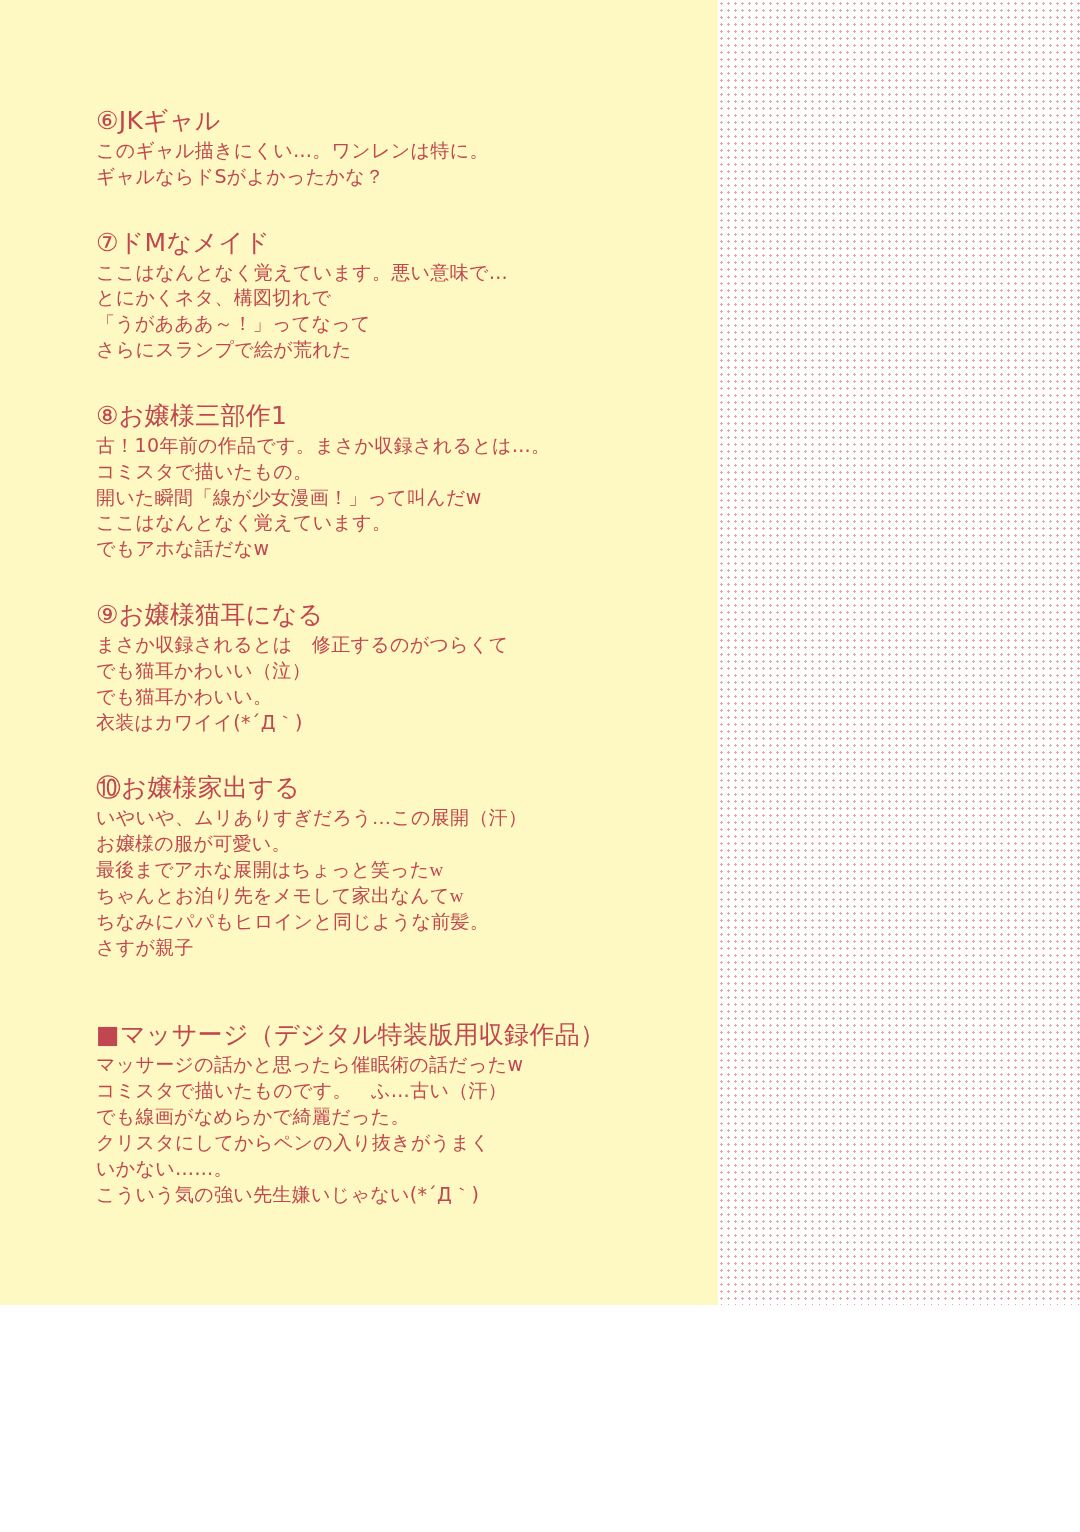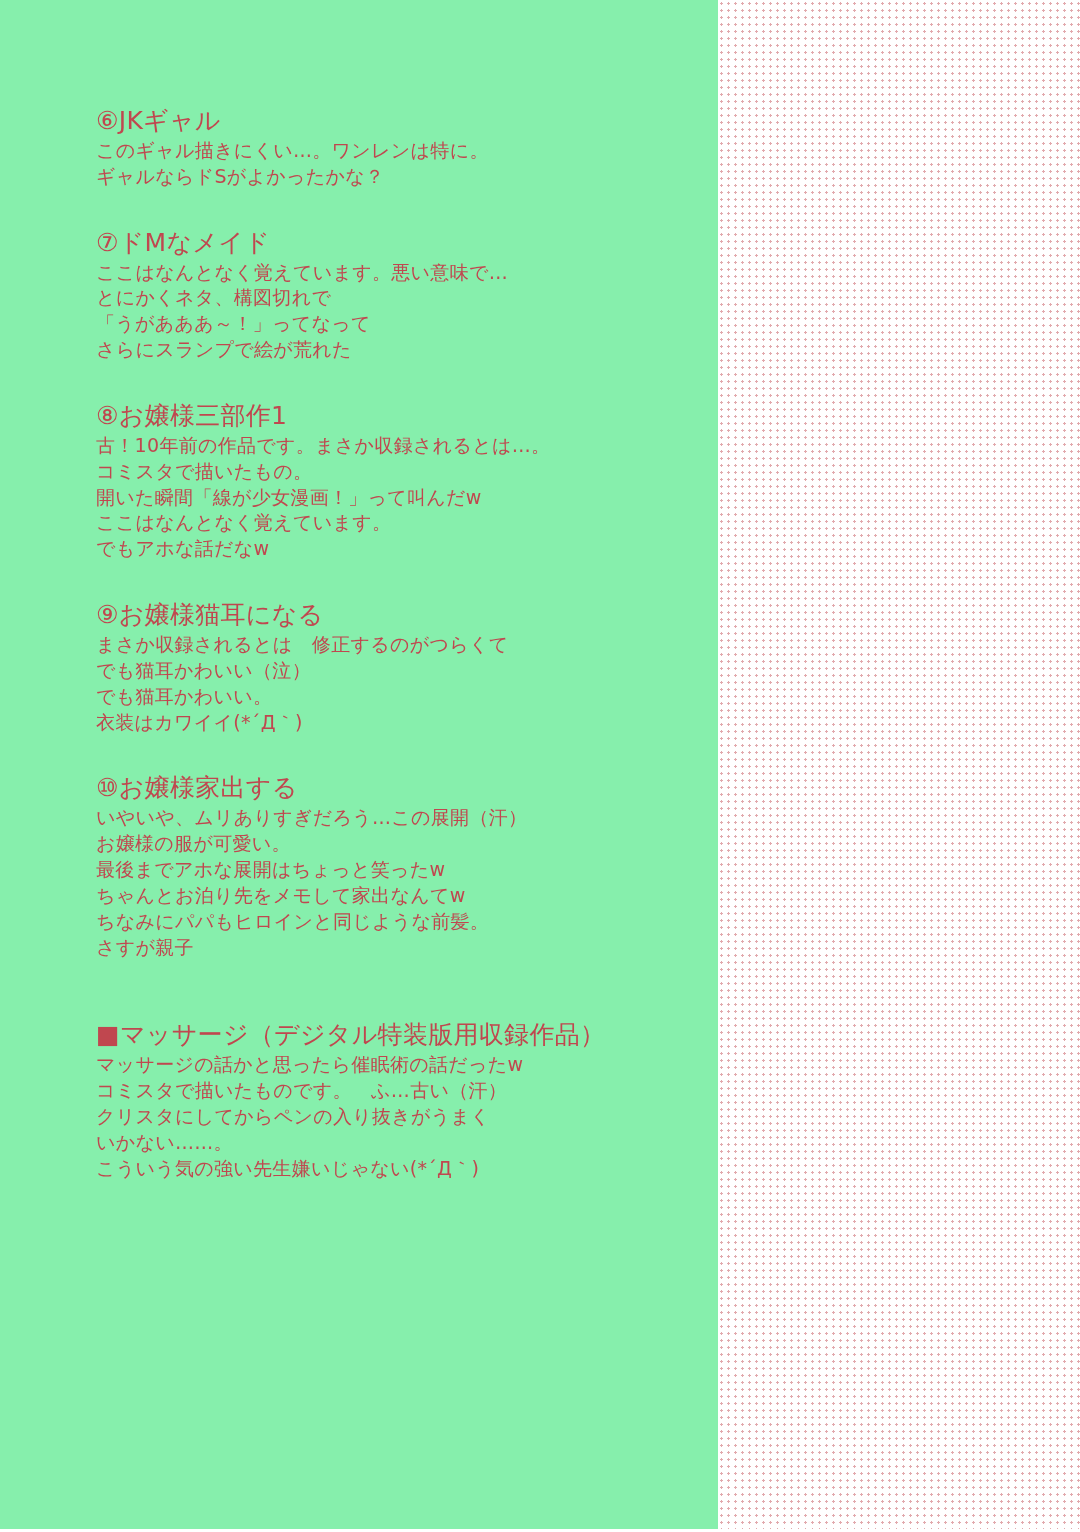--- a/index.html
+++ b/index.html
@@ -3,22 +3,22 @@
 <meta charset="utf-8">
 <style>
   html, body {
     margin: 0;
     padding: 0;
     background: #ffffff;
   }
   #page {
     position: relative;
     width: 1080px;
-    height: 1529px;
-    background: #86efac;
+    height: 1305px;
+    background: #fef9c3;
     overflow: hidden;
     font-family: "DejaVu Sans", "Liberation Sans", sans-serif;
   }
   
   #halftone-band {
     position: absolute;
     top: 0;
     right: 0;
     width: 362px;
     height: 1532px;
@@ -45,21 +45,21 @@
     letter-spacing: 0.3px;
     white-space: pre;
   }
   .heading {
     color: #c0474f;
     font-size: 25px;
     line-height: 1.36;
     letter-spacing: 0.3px;
     white-space: pre;
   }
-  .gap-large { margin-bottom: 58px; }
+  .gap-large { margin-bottom: 58px; font-family: Liberation Serif, serif; }
 </style>
 </head>
 <body>
 
 <div id="page">
   <div id="halftone-band"></div>
   <div id="content">
       <div class="block">
         <div class="heading">⑥JKギャル</div>
         <div class="line">このギャル描きにくい…。ワンレンは特に。</div>
@@ -93,18 +93,19 @@
         <div class="line">お嬢様の服が可愛い。</div>
         <div class="line">最後までアホな展開はちょっと笑ったw</div>
         <div class="line">ちゃんとお泊り先をメモして家出なんてw</div>
         <div class="line">ちなみにパパもヒロインと同じような前髪。</div>
         <div class="line">さすが親子</div>
       </div>
       <div class="block">
         <div class="heading">■マッサージ（デジタル特装版用収録作品）</div>
         <div class="line">マッサージの話かと思ったら催眠術の話だったw</div>
         <div class="line">コミスタで描いたものです。　ふ…古い（汗）</div>
+        <div class="line">でも線画がなめらかで綺麗だった。</div>
         <div class="line">クリスタにしてからペンの入り抜きがうまく</div>
         <div class="line">いかない……。</div>
         <div class="line">こういう気の強い先生嫌いじゃない(*´Д｀)</div>
       </div>
     </div>
 </div>
 
 </body></html>

